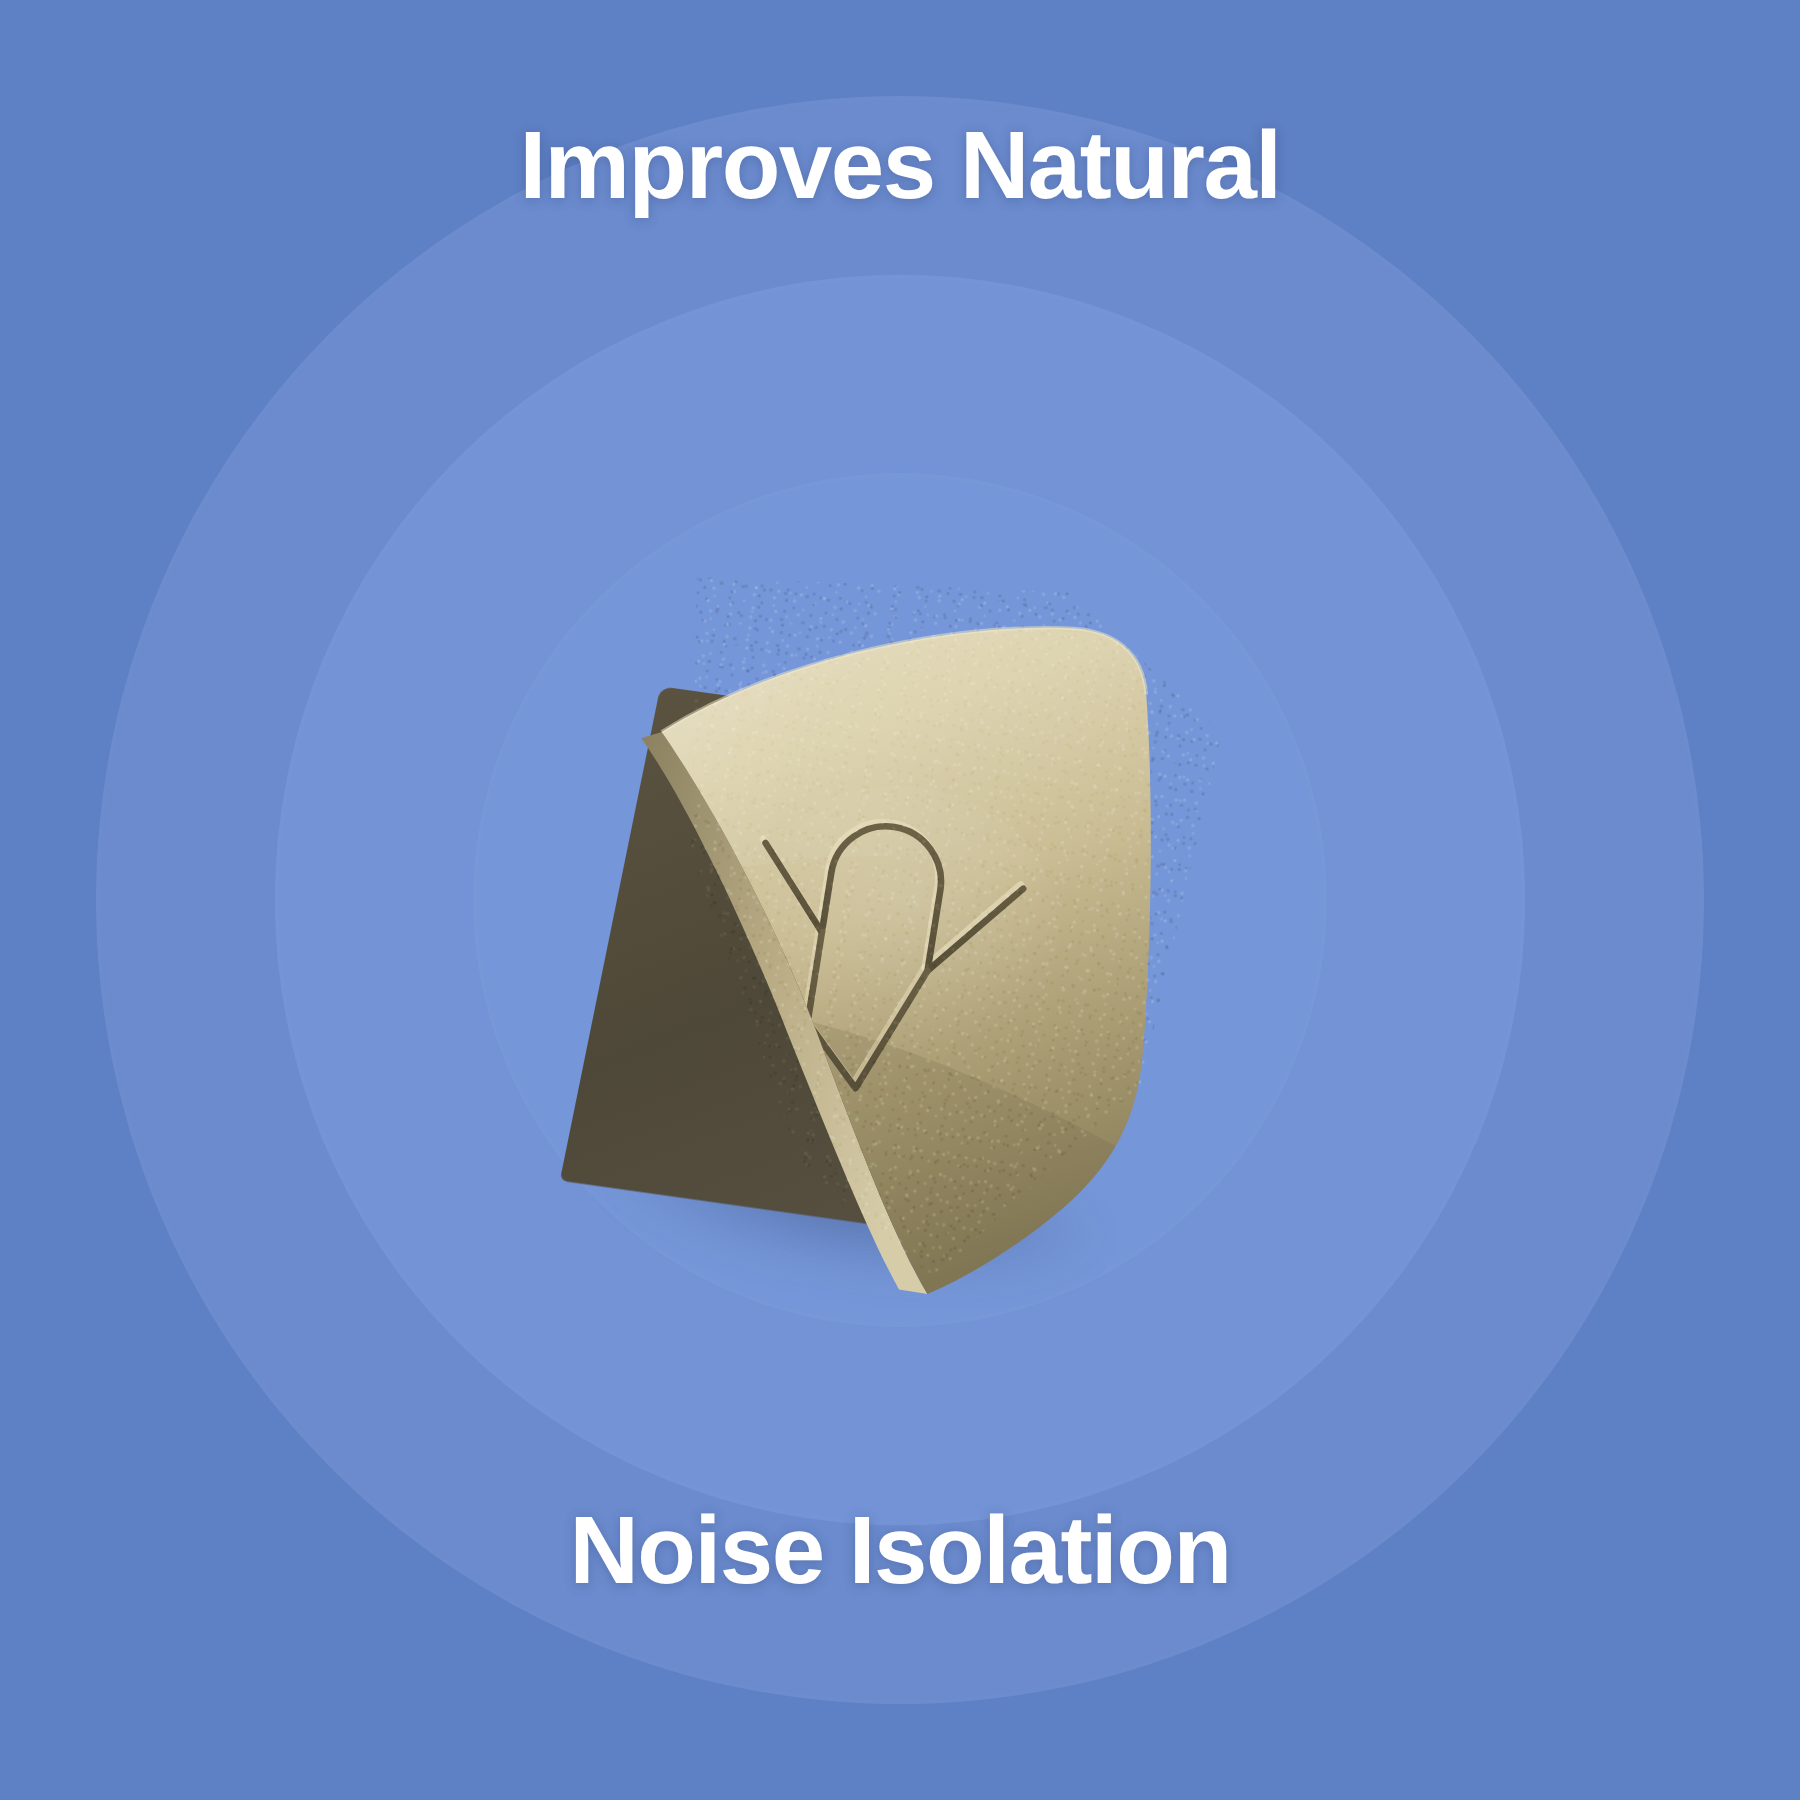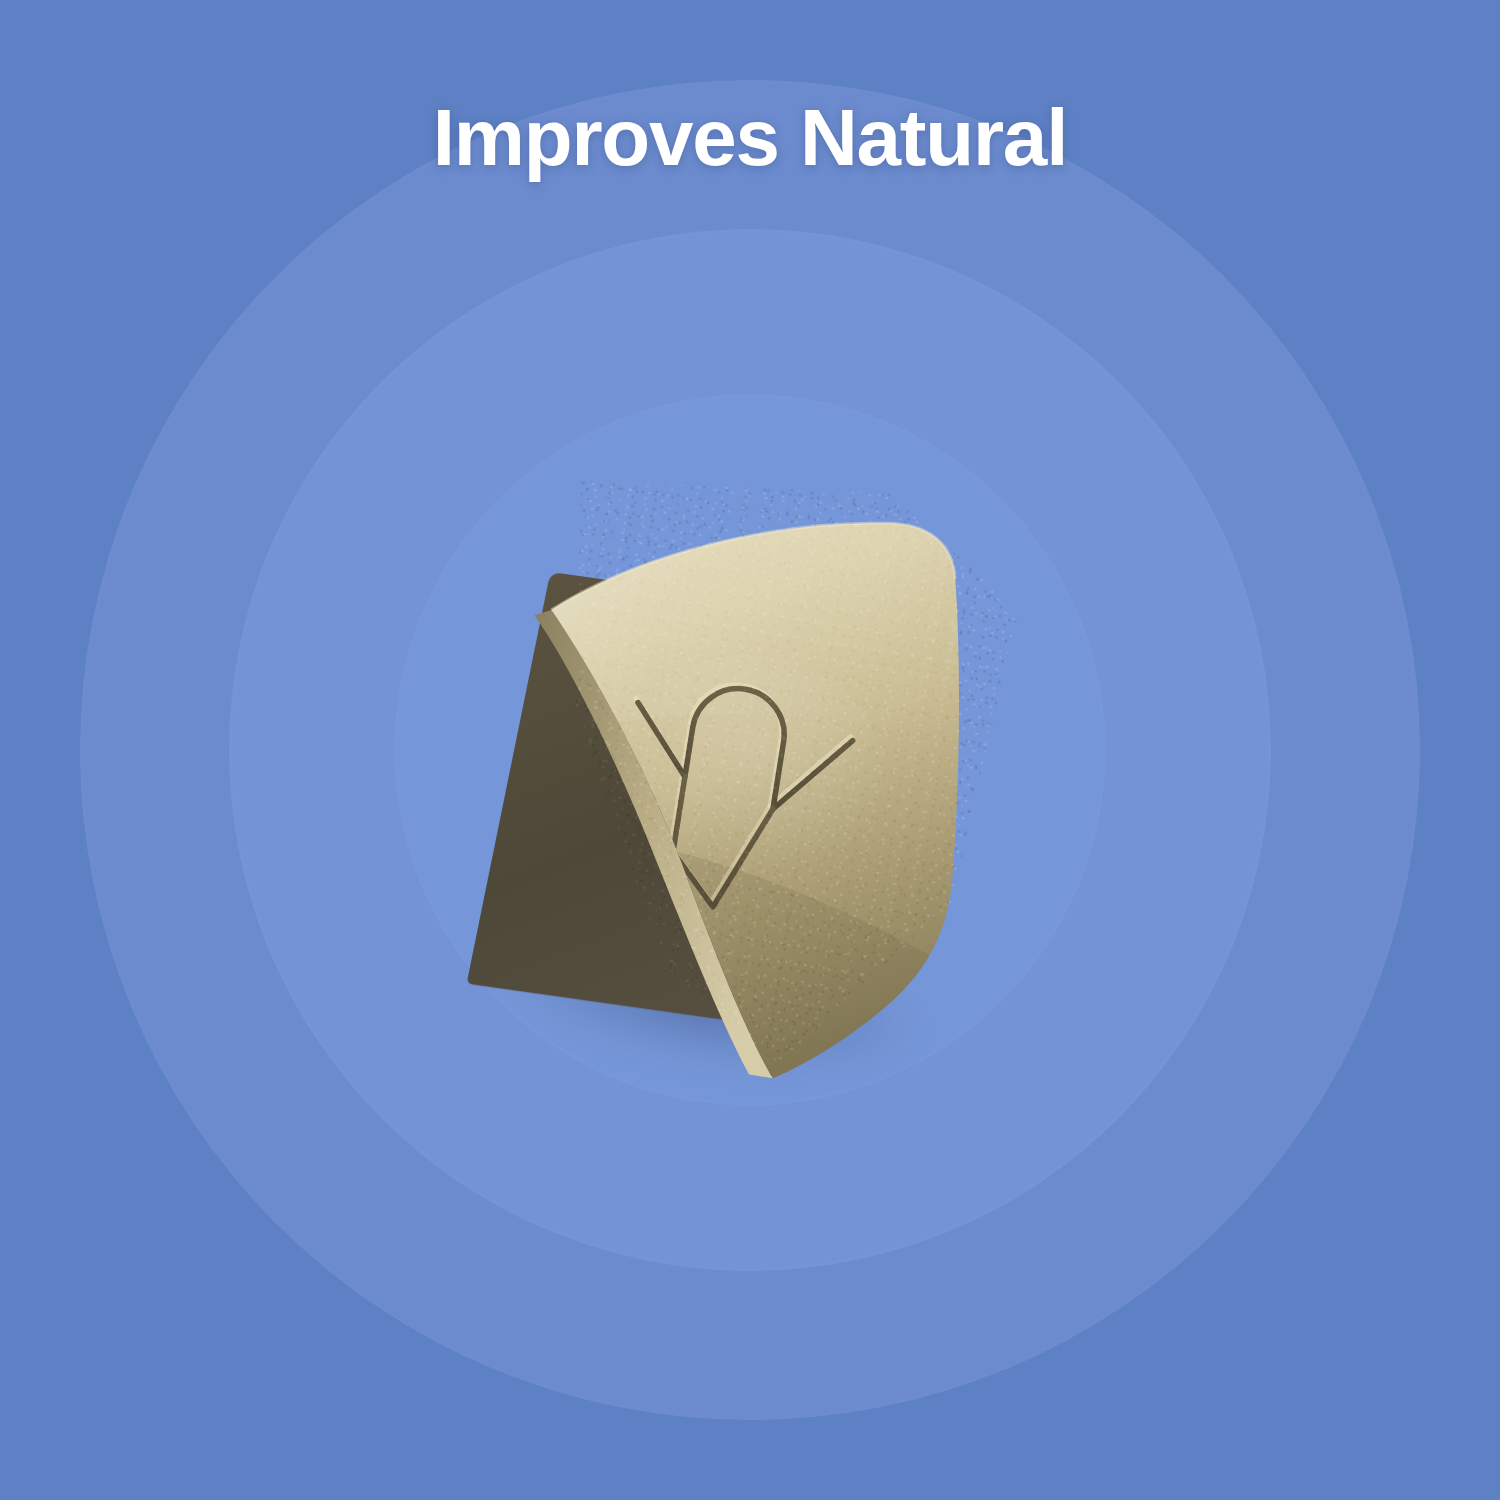--- a/index.html
+++ b/index.html
@@ -235,15 +235,16 @@
         </g>
 
         <path d="M 38 168 C 120 96, 250 44, 356 30 C 398 24, 424 40, 432 74" fill="none" stroke="#F2E9CC" stroke-opacity="0.5" stroke-width="3"></path>
       </svg>
     </div>
 
     <div id="product-grain"></div>
   </div>
 
   <div class="headline" id="headline-bottom">
+    <span class="line">Noise Isolation</span>
   </div>
 
 </div>
 
 </body></html>

